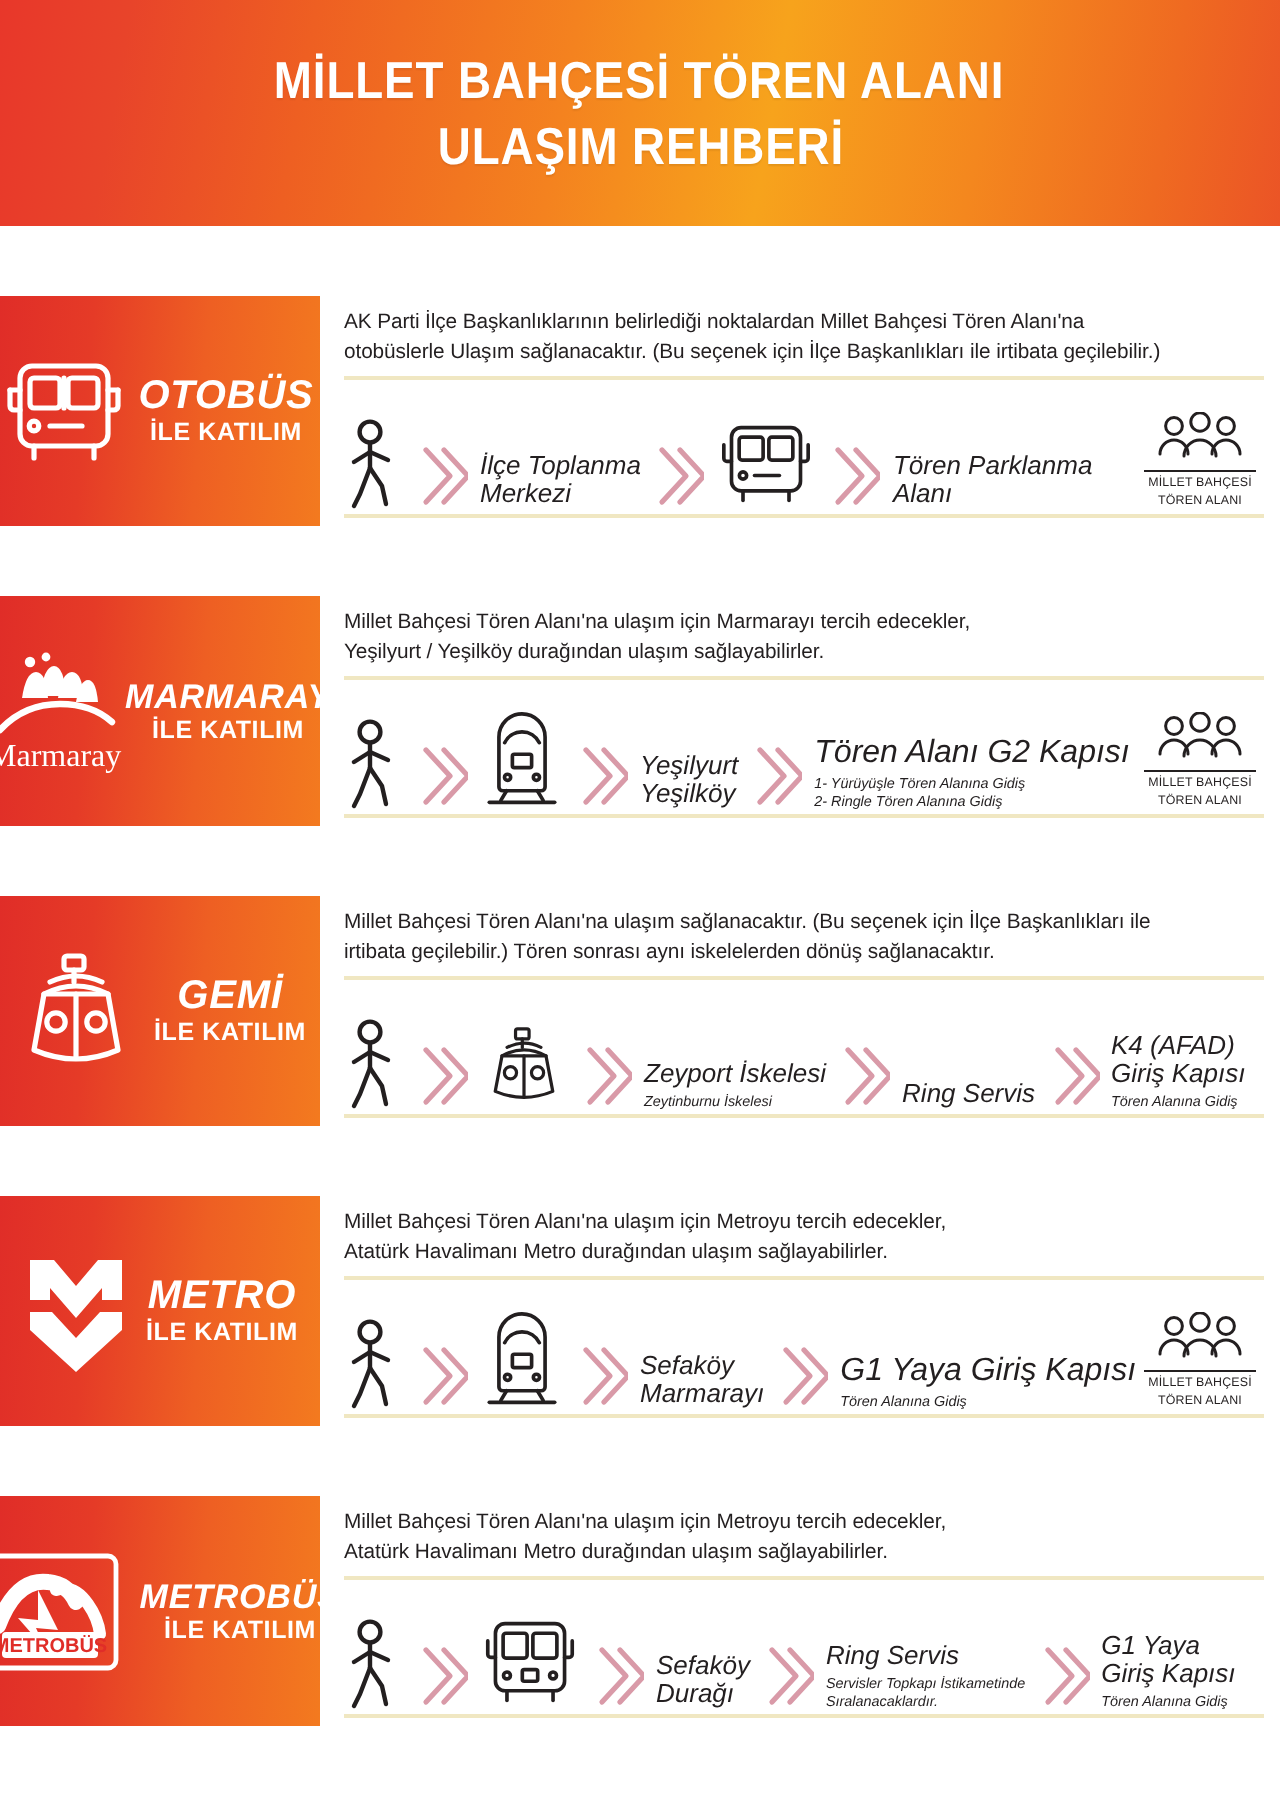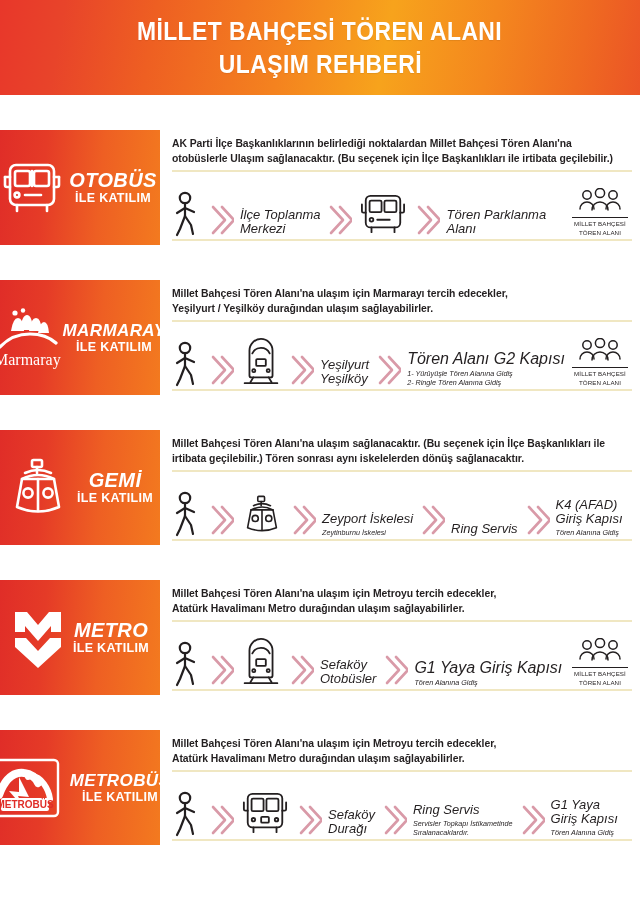--- a/index.html
+++ b/index.html
@@ -6,21 +6,21 @@
   html, body {
     width: 640px; height: 906px;
     background: #ffffff;
     font-family: "Liberation Sans", sans-serif;
     overflow: hidden;
   }
   .page { position: relative; width: 640px; height: 906px; background: #fff; }
 
   
   .header {
-    width: 640px; height: 95px;
+    width: 640px; height: 113px;
     background: linear-gradient(100deg,
        #e8372a 0%, #e8442a 10%, #ee5f22 24%,
        #f4821f 44%, #f7a31c 60%, #f4871e 76%,
        #ef6a21 90%, #eb5426 100%);
     display: flex; flex-direction: column;
     align-items: center; justify-content: center;
   }
   .header-line {
     color: #ffffff;
     font-family: "Liberation Sans", sans-serif;
@@ -75,21 +75,21 @@
     padding: 4px 8px 4px 12px;
     display: flex; flex-direction: column;
   }
   .desc {
     color: #231f20;
     font-size: 10.4px;
     line-height: 1.45;
     padding-top: 2px;
     letter-spacing: -0.05px;
   }
-  .desc p { margin: 0; font-weight: bold; }
+  .desc p { margin: 0; }
   .sep {
     height: 2px; background: #f0e7c2;
     margin: 4px 0 0 0;
   }
   .sep.bottom { margin-top: auto; }
 
   .flow {
     flex: 1 1 auto;
     display: flex; align-items: flex-end;
     gap: 0px;
@@ -481,21 +481,21 @@
             </svg>
           </div>
           <div class="chev">
             <svg width="26" height="34" viewBox="0 0 26 34" fill="none" stroke="#d99aa8" stroke-width="2.6" stroke-linecap="round" stroke-linejoin="round">
               <path d="M5 4 L17 17 L5 30"></path>
                 <path d="M14 4 L26 17 L14 30"></path>
             </svg>
           </div>
           <div class="node-label">
             <span class="main">Sefaköy</span>
-            <span class="main">Otobüsler</span>
+            <span class="main">Marmarayı</span>
           </div>
           <div class="chev">
             <svg width="26" height="34" viewBox="0 0 26 34" fill="none" stroke="#d99aa8" stroke-width="2.6" stroke-linecap="round" stroke-linejoin="round">
               <path d="M5 4 L17 17 L5 30"></path>
                 <path d="M14 4 L26 17 L14 30"></path>
             </svg>
           </div>
           <div class="node-label">
             <span class="main sm">G1 Yaya Giriş Kapısı</span>
             <span class="sub">Tören Alanına Gidiş</span>

